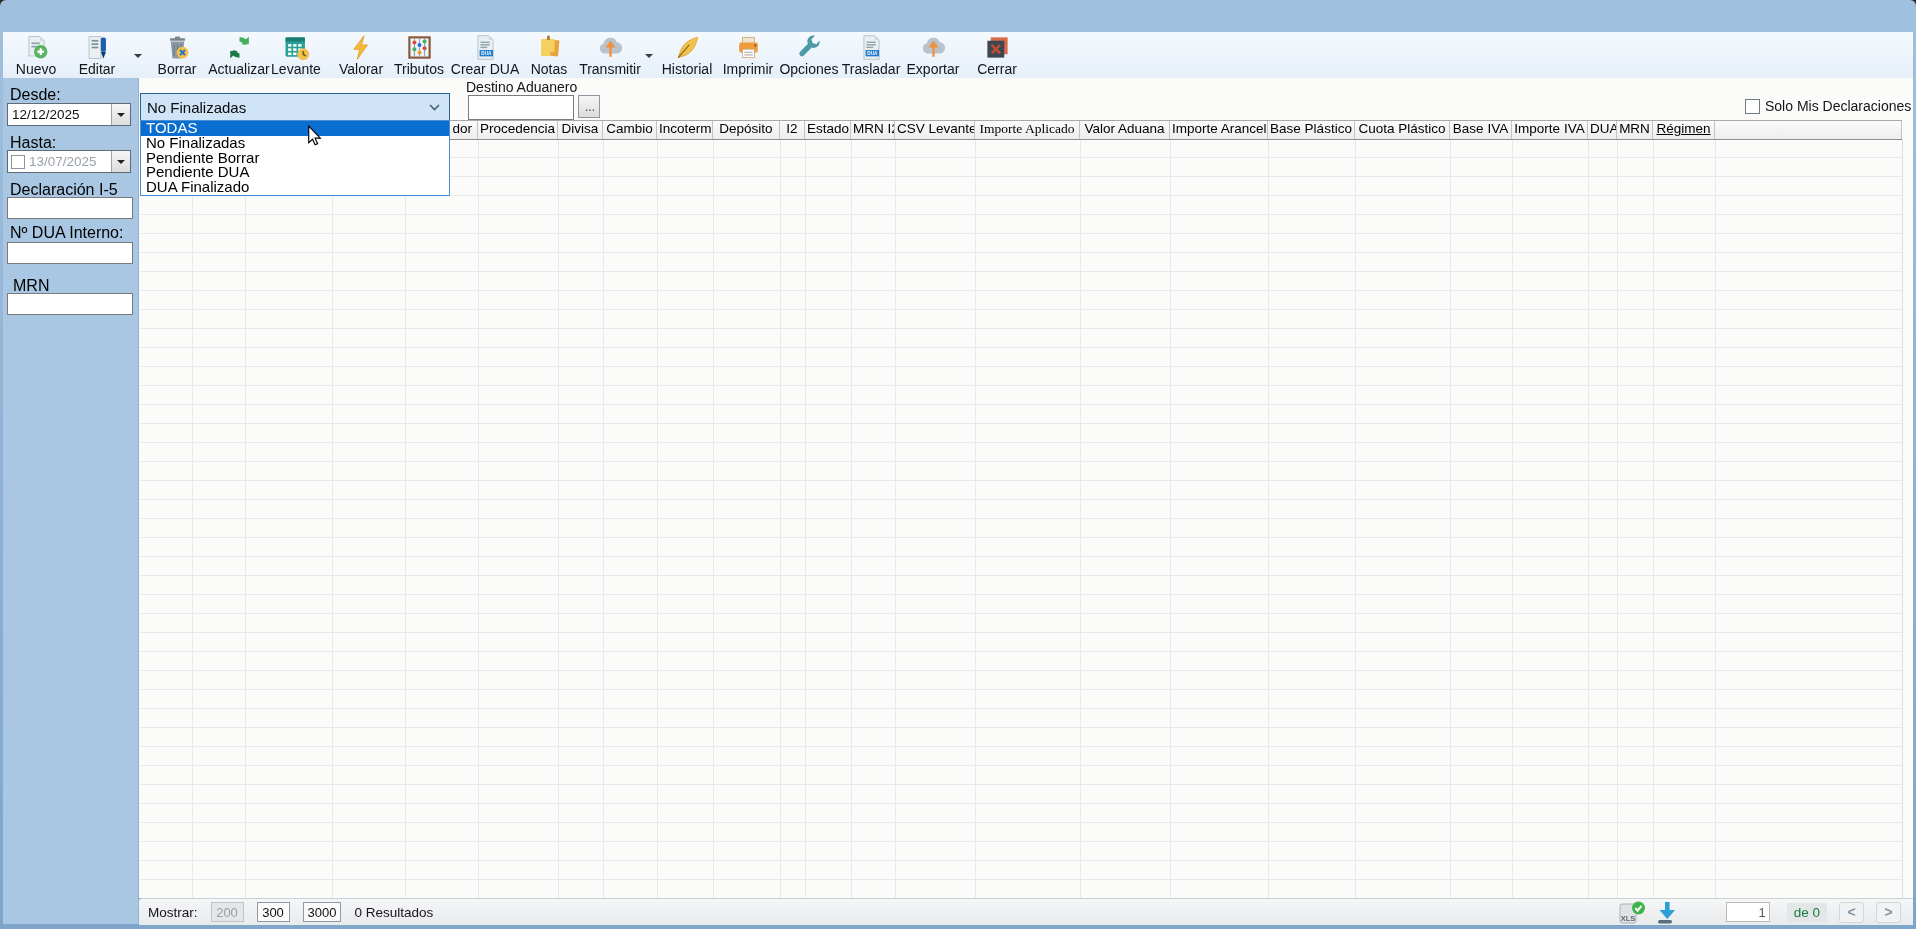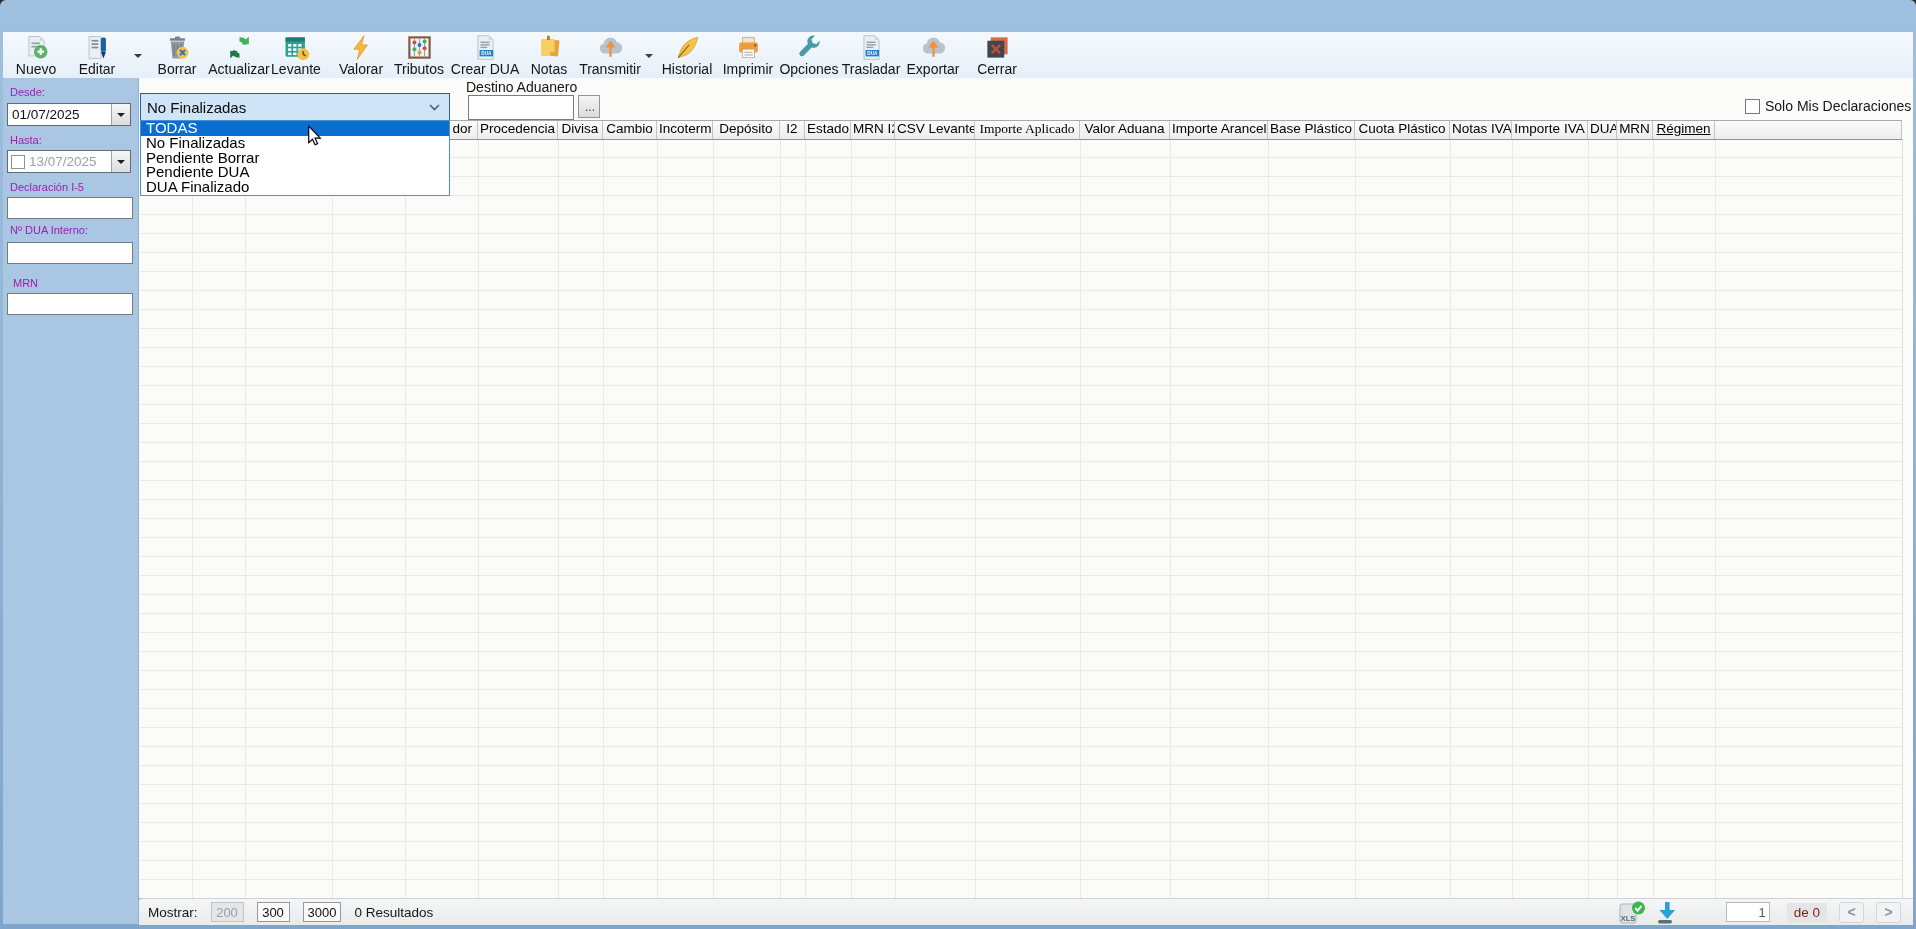--- a/index.html
+++ b/index.html
@@ -27,21 +27,21 @@
   .tb-btn{position:absolute;top:2px;width:84px;margin-left:-42px;height:44px;
     display:flex;flex-direction:column;align-items:center;background:none;border:0;
     font-family:inherit;font-size:14px;color:#15151a;padding:0;white-space:nowrap;cursor:default;}
   .tb-btn svg{width:27px;height:27px;display:block;}
   .tb-btn .tb-label{margin-top:0px;}
   .tb-caret{position:absolute;width:0;height:0;border:4px solid transparent;
     border-top-color:#3c3c3c;top:22px;}
   
   .sidebar{position:absolute;left:3px;top:78px;width:135px;bottom:5px;
     background:#a9c7e3;border-right:1px solid #8fb3d6;}
-  .sb-label{position:absolute;left:7px;font-size:11px;color:#a21caf;white-space:nowrap;}
+  .sb-label{position:absolute;left:7px;font-size:16px;color:#000000;white-space:nowrap;}
   .date-combo{position:absolute;left:4px;width:122px;height:21px;background:#fff;
     border:1px solid #5f6b77;display:flex;align-items:center;}
   .dc-text{flex:1;font-size:13.5px;color:#111;padding-left:4px;line-height:21px;}
   .dc-text.disabled{color:#9aa2aa;}
   .dc-check{width:12px;height:12px;border:1px solid #8a949e;background:#fff;margin-left:3px;flex:0 0 auto;}
   .dc-btn{width:18px;height:100%;border-left:1px solid #9aa4ae;
     background:linear-gradient(#f7f7f7,#dcdcdc);display:flex;align-items:center;justify-content:center;}
   .dc-arrow{width:0;height:0;border:4px solid transparent;border-top-color:#222;margin-top:4px;}
   .text-input{position:absolute;left:4px;width:118px;height:20px;background:#fff;
     border:1px solid #7b7b7b;font-family:inherit;font-size:13.5px;padding:0 3px;}
@@ -84,21 +84,21 @@
     display:flex;align-items:center;border-radius:3px 0 0 0;}
   .sb-left{display:flex;align-items:center;gap:13px;margin-left:9px;}
   .mostrar{font-size:13.5px;color:#15151a;}
   .ps-btn{min-width:33px;height:20px;border:1px solid #8f9aa3;background:#fbfbfb;
     font-family:inherit;font-size:13px;color:#111;cursor:default;padding:0 4px;}
   .ps-disabled{background:#e4e6e8;border-color:#c0c4c8;color:#9aa0a6;}
   .results{font-size:13.5px;color:#15151a;}
   .sb-right{margin-left:auto;margin-right:12px;display:flex;align-items:center;gap:9px;}
   .page-input{width:36px;height:18px;border:1px solid #b9b9b9;background:#fff;
     font-family:inherit;font-size:13px;color:#555;text-align:right;padding:0 3px;margin-left:38px;}
-  .of-chip{background:#e3e5e7;border-radius:2px;padding:2px 7px;font-size:13.5px;color:#7f1d1d;margin-left:8px;}
+  .of-chip{background:#e3e5e7;border-radius:2px;padding:2px 7px;font-size:13.5px;color:#15803d;margin-left:8px;}
   .nav-btn{width:25px;height:21px;border:1px solid #d4d7da;background:#f1f2f3;border-radius:3px;
     color:#7e93a6;font-size:14px;font-weight:bold;line-height:1;cursor:default;margin-left:3px;}
 </style>
 </head>
 <body>
 
 <div id="root">
 
 
   <div class="toolbar">
@@ -267,21 +267,21 @@
           <rect x="4" y="8" width="20" height="20" fill="#3c4750"></rect>
           <path d="M9 13l10 10M19 13L9 23" stroke="#c44b35" stroke-width="3"></path>
         </svg>
       <span class="tb-label">Cerrar</span>
     </button>
   </div>
 
   <div class="sidebar">
     <span class="sb-label" style="top:8px">Desde:</span>
     <div class="date-combo" style="top:25px">
-      <span class="dc-text">01/07/2025</span>
+      <span class="dc-text">12/12/2025</span>
       <span class="dc-btn">
           <span class="dc-arrow"></span>
         </span>
     </div>
     <span class="sb-label" style="top:56px">Hasta:</span>
     <div class="date-combo" style="top:72px">
       <span class="dc-check"></span>
       <span class="dc-text disabled">13/07/2025</span>
       <span class="dc-btn">
           <span class="dc-arrow"></span>
@@ -315,21 +315,21 @@
         <div class="hcell" style="width: 67px;">Depósito</div>
         <div class="hcell" style="width: 25px;">I2</div>
         <div class="hcell" style="width: 46px; text-align: right;">Estado</div>
         <div class="hcell" style="width: 44px;">MRN I2</div>
         <div class="hcell" style="width: 80px;">CSV Levante</div>
         <div class="hcell" style="width: 105px; font-family: Liberation Serif, serif;">Importe Aplicado</div>
         <div class="hcell" style="width: 90px;">Valor Aduana</div>
         <div class="hcell" style="width: 98px;">Importe Arancel</div>
         <div class="hcell" style="width: 87px;">Base Plástico</div>
         <div class="hcell" style="width: 95px;">Cuota Plástico</div>
-        <div class="hcell" style="width: 62px;">Notas IVA</div>
+        <div class="hcell" style="width: 62px;">Base IVA</div>
         <div class="hcell" style="width: 76px;">Importe IVA</div>
         <div class="hcell" style="width: 29px;">DUA</div>
         <div class="hcell" style="width: 36px;">MRN</div>
         <div class="hcell" style="width: 62px; text-decoration: underline;">Régimen</div>
         <div class="hcell" style="width: 187px;"></div>
       </div>
     <div class="grid-body">
         <div class="vline" style="left: 52px;"></div>
         <div class="vline" style="left: 105px;"></div>
         <div class="vline" style="left: 192px;"></div>

